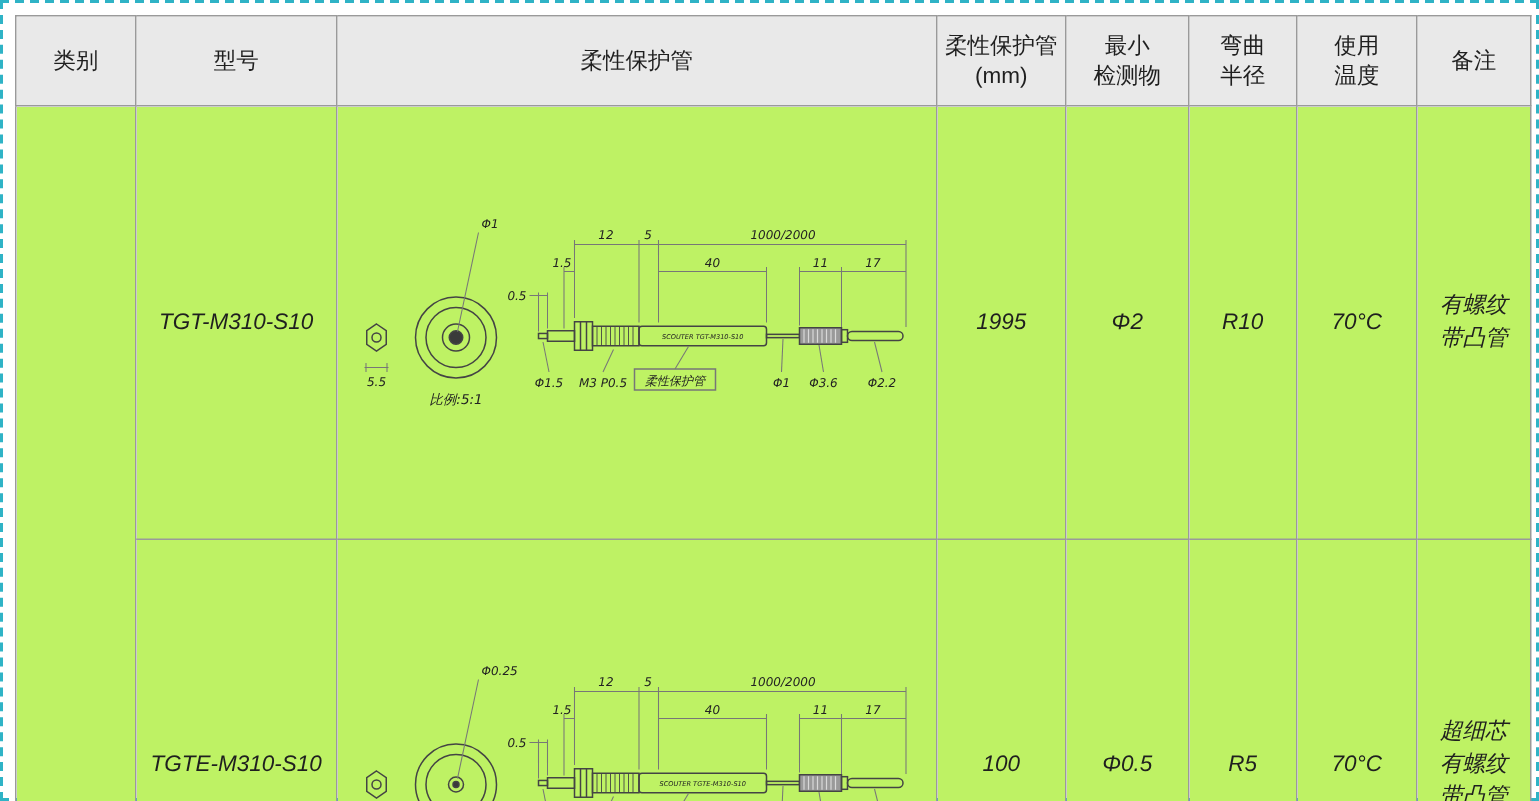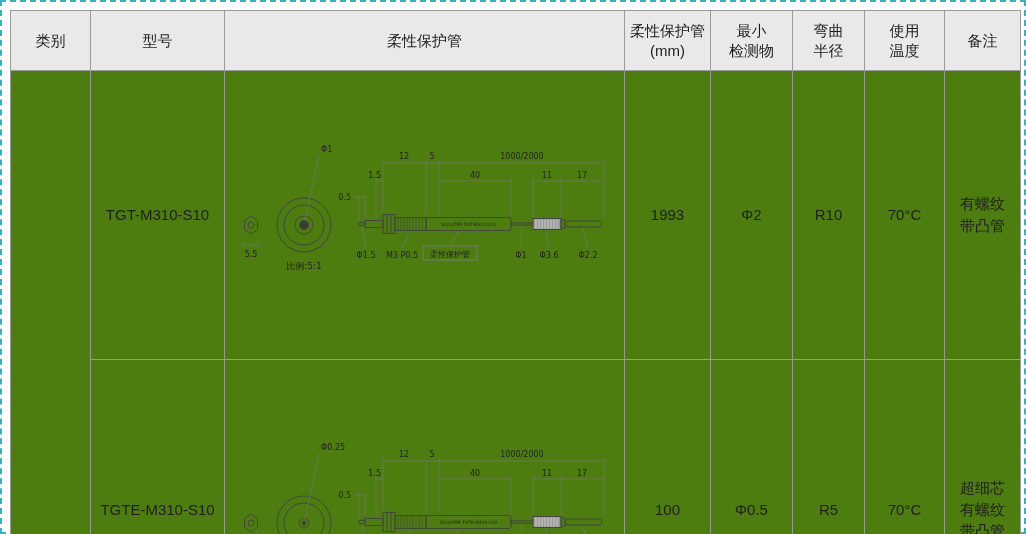--- a/index.html
+++ b/index.html
@@ -28,21 +28,22 @@
     font-weight:normal;
     font-size:15px;
     height:60px;
     white-space:pre-line;
     line-height:1.3;
   }
   table.spec td {
     font-size:15px;
     white-space:pre-line;
     line-height:1.45;
-    background:#4d7c0f;
+    background:#bef264;
+    font-style:italic;
   }
   tr.row-1 td { height:225px; }
   tr.row-2 td { height:235px; }
   td.diagram-cell { padding:0; }
   td.diagram-cell svg { display:block; margin:0 auto; }
   svg text { font-family:"DejaVu Sans","Liberation Sans",sans-serif; fill:#222; }
 </style>
 </head>
 <body>
 
@@ -172,21 +173,21 @@
               <text x="242.5" y="111.3" text-anchor="middle" font-size="4.4">SCOUTER TGT-M310-S10</text>
               <text x="140" y="143" text-anchor="middle">Φ1.5</text>
               <text x="176" y="143" text-anchor="middle">M3 P0.5</text>
               <text x="224" y="141.5" text-anchor="middle">柔性保护管</text>
               <text x="295" y="143" text-anchor="middle">Φ1</text>
               <text x="323" y="143" text-anchor="middle">Φ3.6</text>
               <text x="362" y="143" text-anchor="middle">Φ2.2</text>
             </g>
           </svg>
         </td>
-        <td>1993</td>
+        <td>1995</td>
         <td>Φ2</td>
         <td>R10</td>
         <td>70°C</td>
         <td>有螺纹
 带凸管</td>
       </tr>
       <tr class="row-2">
         <td>TGTE-M310-S10</td>
         <td class="diagram-cell">
           

